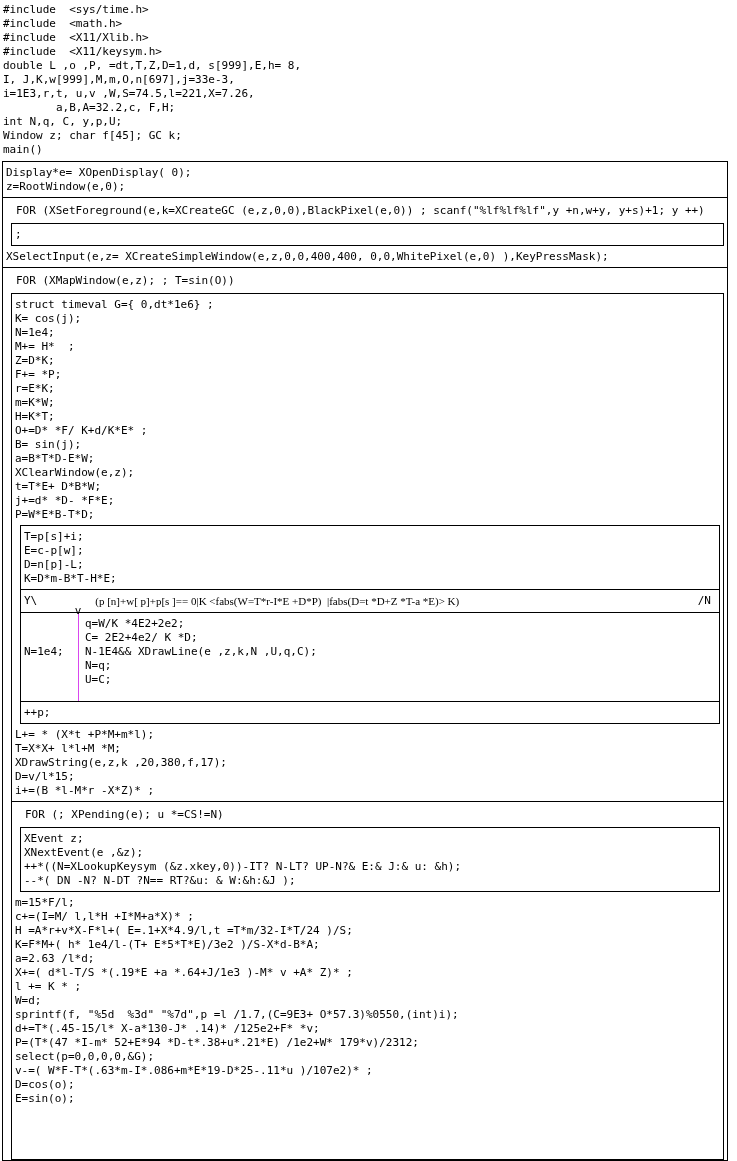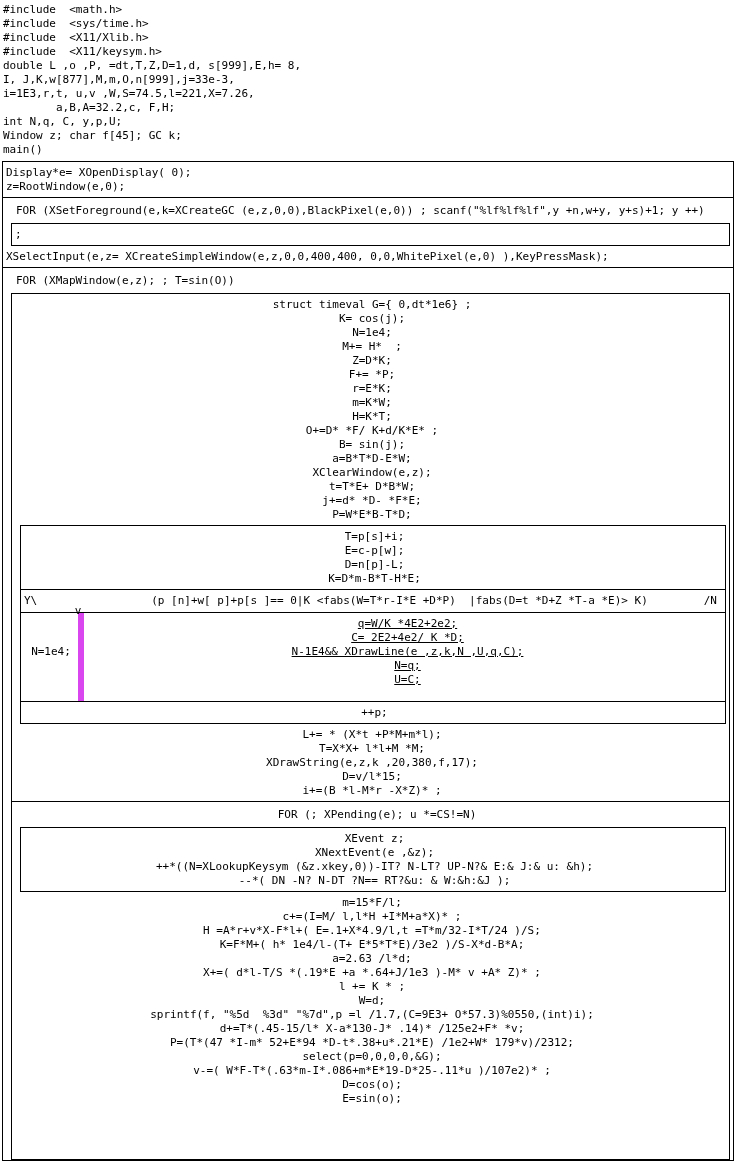--- a/index.html
+++ b/index.html
@@ -6,51 +6,51 @@
   html,body { background:#fff; }
   body {
     width:737px; height:1161px; overflow:hidden;
     font-family:"DejaVu Sans Mono", monospace;
     font-size:11px; line-height:14px; color:#000;
     display:flex; flex-direction:column;
   }
   .ln { white-space:pre; }
   .top-block { padding:3px 0 0 3px; }
   .outer-box {
-    border:1px solid #000; margin:4px 3px 0 2px;
+    border:1px solid #000; margin:4px 9px 0 2px;
     flex:1 1 auto; display:flex; flex-direction:column;
   }
   .stmt { padding:4px 0 3px 3px; }
   .for-header { padding:6px 0 5px 13px; white-space:pre; }
   .for-header.indent2 { padding-left:23px; }
   .bt { border-top:1px solid #000; }
   .body-box { border:1px solid #000; margin:0 3px 0 8px; }
-  .grow { flex:1 1 auto;text-align:center; }
+  .grow { flex:1 1 auto; }
   .cond-row { display:flex; padding:4px 0 4px 0; }
   .c-left { padding-left:3px; white-space:pre; }
-  .c-mid { flex:1 1 auto; padding-left:58px; white-space:pre; }
+  .c-mid { flex:1 1 auto; padding-left:58px; white-space:pre;font-family:Liberation Serif, serif; }
   .c-right { padding-right:8px; white-space:pre; }
   .branch-row { display:flex; position:relative; }
   .branch-yes { flex:0 0 57px; width:57px; padding:4px 0 0 3px; white-space:pre; }
-  .branch-no { flex:1 1 auto; border-left:6px solid #d946ef; padding:4px 0 14px 6px;text-decoration:underline; }
+  .branch-no { flex:1 1 auto; border-left:1px solid #d946ef; padding:4px 0 14px 6px; }
   .v-marker {
     position:absolute; top:-8px; left:57px; transform:translateX(-50%);
     font-size:11px; line-height:12px; background:transparent;
   }
 </style>
 </head>
 <body>
 
 <div class="top-block">
+  <div class="ln">#include  &lt;sys/time.h&gt;</div>
   <div class="ln">#include  &lt;math.h&gt;</div>
-  <div class="ln">#include  &lt;sys/time.h&gt;</div>
   <div class="ln">#include  &lt;X11/Xlib.h&gt;</div>
   <div class="ln">#include  &lt;X11/keysym.h&gt;</div>
   <div class="ln">double L ,o ,P, =dt,T,Z,D=1,d, s[999],E,h= 8,</div>
-  <div class="ln">I, J,K,w[877],M,m,O,n[999],j=33e-3,</div>
+  <div class="ln">I, J,K,w[999],M,m,O,n[697],j=33e-3,</div>
   <div class="ln">i=1E3,r,t, u,v ,W,S=74.5,l=221,X=7.26,</div>
   <div class="ln">        a,B,A=32.2,c, F,H;</div>
   <div class="ln">int N,q, C, y,p,U;</div>
   <div class="ln">Window z; char f[45]; GC k;</div>
   <div class="ln">main()</div>
 </div>
 
 <div class="outer-box">
 
   <div class="stmt">

